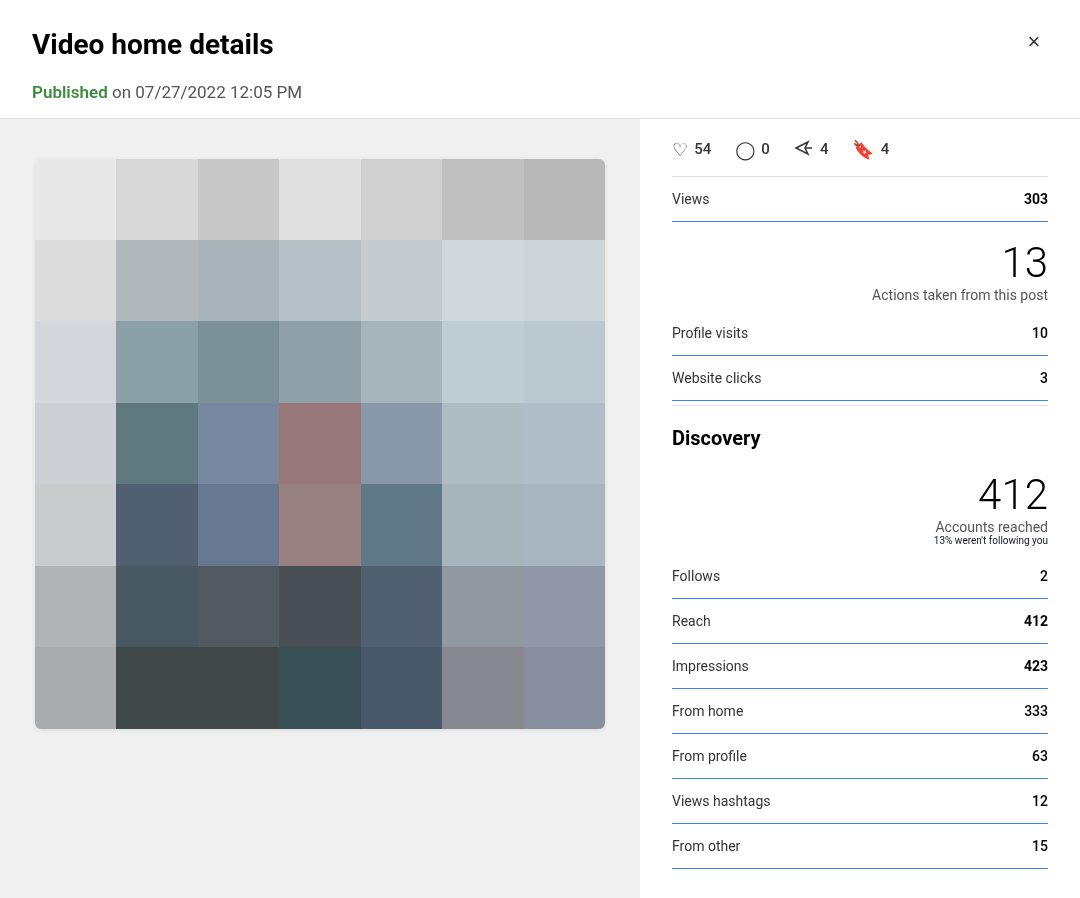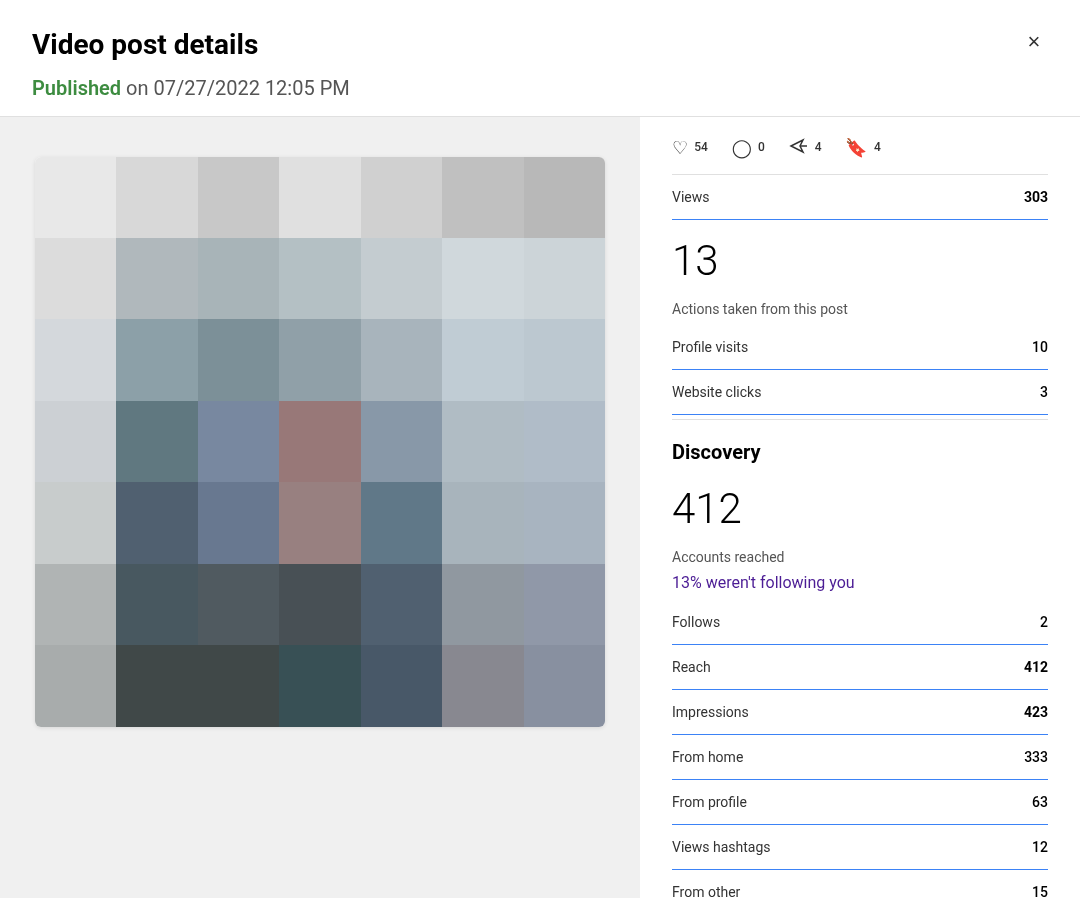--- a/index.html
+++ b/index.html
@@ -18,22 +18,22 @@
     }
 
     .page-title {
       font-size: 28px;
       font-weight: 700;
       color: #000;
       line-height: 1.2;
     }
 
     .published-line {
-      margin-top: 14px;
-      font-size: 20px;
+      margin-top: 20px;
+      font-size: 17px;
       color: #555;
     }
 
     .published-label {
       color: #3d8c40;
       font-weight: 600;
     }
 
     .close-btn {
       position: absolute;
@@ -118,21 +118,21 @@
       font-size: 15px;
       color: #333;
     }
 
     .eng-icon {
       font-size: 18px;
       color: #333;
     }
 
     .eng-count {
-      font-size: 12px;
+      font-size: 15px;
       font-weight: 500;
     }
 
     
     .stat-row {
       display: flex;
       justify-content: space-between;
       align-items: center;
       padding: 14px 0;
       border-bottom: 1px solid #3b82f6;
@@ -159,50 +159,49 @@
     
     .section-header {
       font-size: 20px;
       font-weight: 700;
       color: #000;
       padding: 20px 0 4px 0;
     }
 
     
     .big-number-block {
-      text-align: left;
+      text-align: right;
       padding: 16px 0 8px 0;
     }
 
     .big-number {
       font-size: 42px;
       font-weight: 300;
       color: #000;
       display: block;
     }
 
     .big-number-label {
       font-size: 14px;
       color: #555;
-      margin-top: 16px;
+      margin-top: 0;
       display: block;
     }
 
     .big-number-sublabel {
-      font-size: 16px;
-      color: #4c1d95;
+      font-size: 10px;
+      color: #0f172a;
       display: block;
-      margin-top: 8px;
     }
   </style>
 </head>
 <body>
 
 <div class="header">
-  <h1 class="page-title">Video post details</h1>
+  <h1 class="page-title">Video home details</h1>
   <p class="published-line">
     <span class="published-label">Published</span>
     <span>on 07/27/2022 12:05 PM</span>
   </p>
   <button class="close-btn">×</button>
 </div>
 
 <div class="divider-top"></div>
 
 <div class="main-layout">

